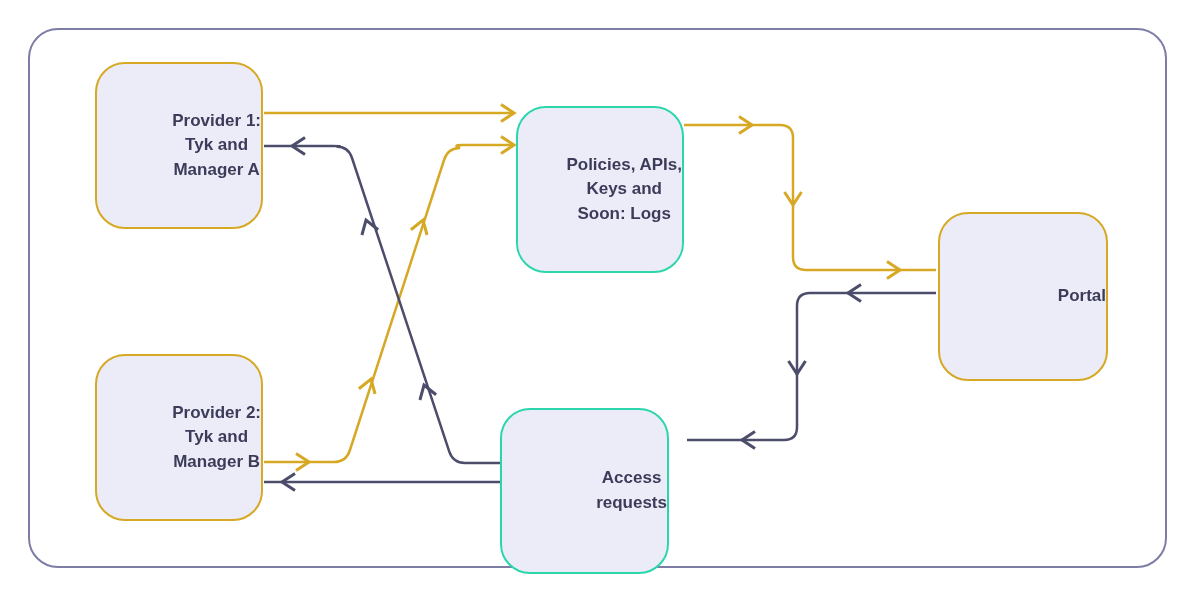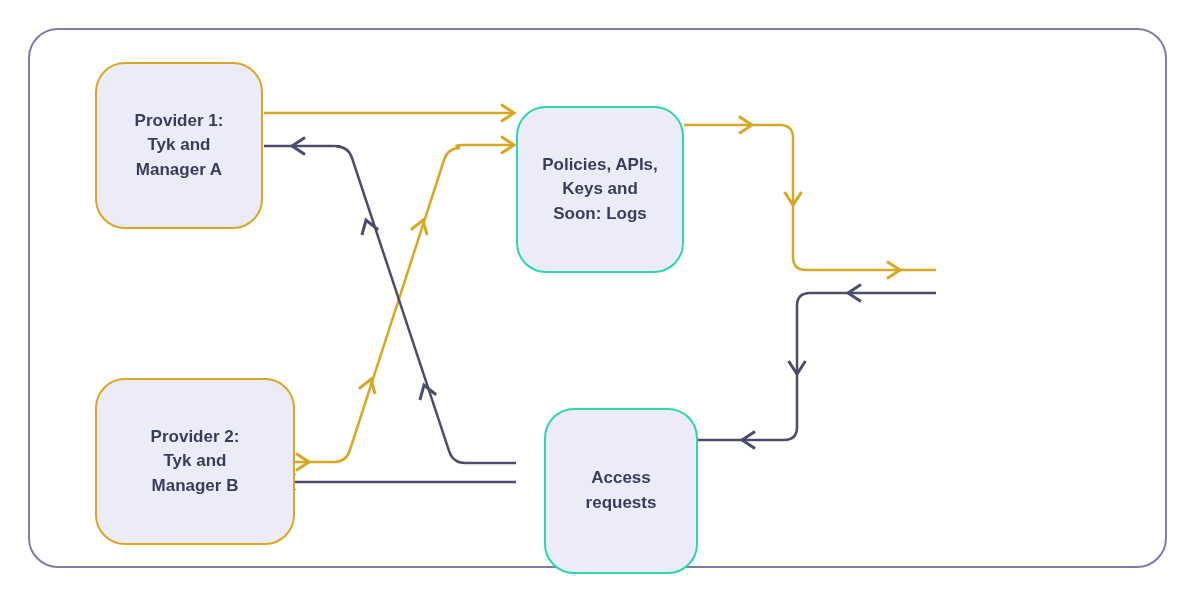--- a/index.html
+++ b/index.html
@@ -45,21 +45,21 @@
   }
   .stroke-gold { stroke: var(--color-gold, #d6a824); }
   .stroke-navy { stroke: var(--color-navy, #4c4c6b); }
   .node {
     position: absolute;
     box-sizing: border-box;
     background: var(--color-node_fill, #ececf8);
     border-radius: 30px;
     display: flex;
     align-items: center;
-    justify-content: center;
+    justify-content: flex-end;
     text-align: center;
   }
   .node.gold { border: 2px solid var(--color-gold, #d6a824); }
   .node.teal { border: 2px solid var(--color-teal, #2bd6ac); margin-top: 44px; }
   .node-label {
     color: var(--color-text, #3c3c5a);
     font-size: 17px;
     font-weight: 600;
     line-height: 1.45;
     white-space: pre-line;
@@ -128,31 +128,34 @@
       <path class="chev stroke-navy" d="M -13 -8.5 L 0 0 L -13 8.5" transform="translate(282,482) rotate(180)"></path>
     </g>
   </svg>
 
   <div class="node gold" style="left:95px; top:62px; width:168px; height:167px">
     <div class="node-label">Provider 1:
 Tyk and
 Manager A</div>
   </div>
 
-  <div class="node gold" style="left:95px; top:378px; width:200px; height:167px">
+  <div class="node gold" style="left:95px; top:354px; width:168px; height:167px">
     <div class="node-label">Provider 2:
 Tyk and
 Manager B</div>
   </div>
 
   <div class="node teal" style="left:516px; top:62px; width:168px; height:167px">
     <div class="node-label">Policies, APIs,
 Keys and
 Soon: Logs</div>
   </div>
 
-  <div class="node teal" style="left:544px; top:364px; width:154px; height:166px">
+  <div class="node teal" style="left:500px; top:364px; width:169px; height:166px">
     <div class="node-label">Access
 requests</div>
   </div>
 
+  <div class="node gold" style="left:938px; top:212px; width:170px; height:169px">
+    <div class="node-label">Portal</div>
+  </div>
 
 </div>
 
 </body></html>

